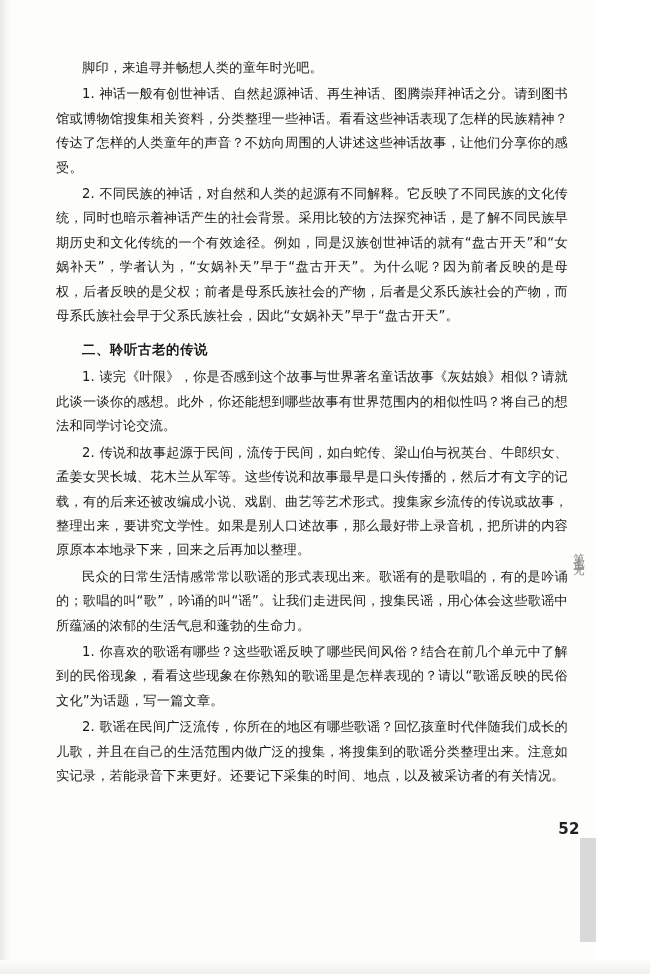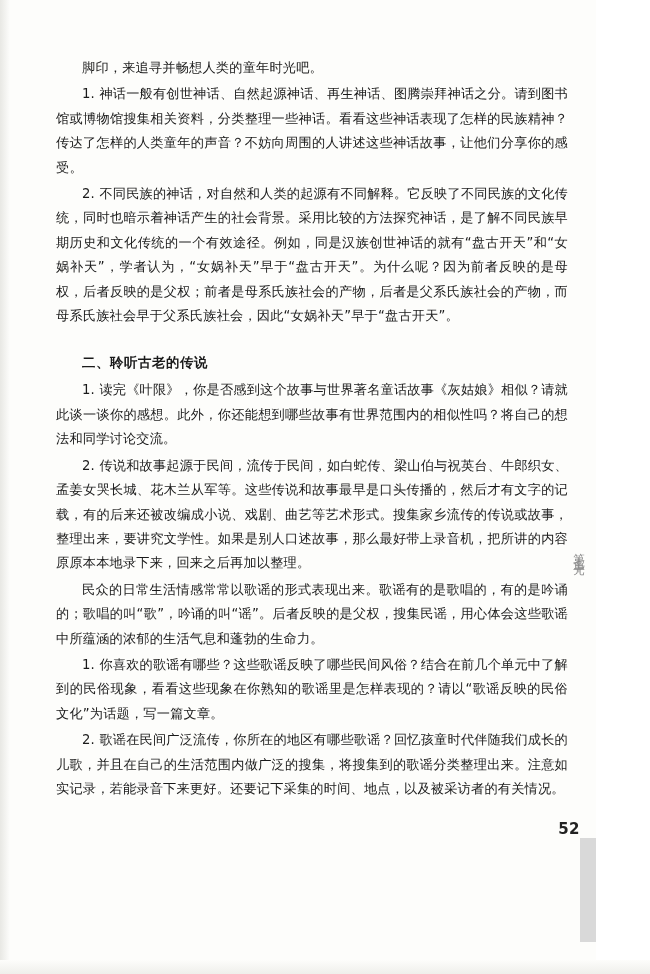--- a/index.html
+++ b/index.html
@@ -36,21 +36,21 @@
     text-align: justify;
     text-justify: inter-ideograph;
     letter-spacing: 0.2px;
   }
   p.indent {
     text-indent: 26px;
   }
   h2.section {
     font-size: 13.4px;
     font-weight: bold;
-    margin: 26px 0 6px 0;
+    margin: 13px 0 6px 0;
     text-indent: 26px;
     letter-spacing: 0.6px;
   }
 
   
   .side-tab {
     position: absolute;
     right: 6px;
     top: 492px;
     width: 22px;
@@ -112,21 +112,21 @@
   <div class="content">
 
     <p class="indent">脚印，来追寻并畅想人类的童年时光吧。</p>
     <p class="indent">1. 神话一般有创世神话、自然起源神话、再生神话、图腾崇拜神话之分。请到图书馆或博物馆搜集相关资料，分类整理一些神话。看看这些神话表现了怎样的民族精神？传达了怎样的人类童年的声音？不妨向周围的人讲述这些神话故事，让他们分享你的感受。</p>
     <p class="indent">2. 不同民族的神话，对自然和人类的起源有不同解释。它反映了不同民族的文化传统，同时也暗示着神话产生的社会背景。采用比较的方法探究神话，是了解不同民族早期历史和文化传统的一个有效途径。例如，同是汉族创世神话的就有“盘古开天”和“女娲补天”，学者认为，“女娲补天”早于“盘古开天”。为什么呢？因为前者反映的是母权，后者反映的是父权；前者是母系氏族社会的产物，后者是父系氏族社会的产物，而母系氏族社会早于父系氏族社会，因此“女娲补天”早于“盘古开天”。</p>
 
     <h2 class="section">二、聆听古老的传说</h2>
     <p class="indent">1. 读完《叶限》，你是否感到这个故事与世界著名童话故事《灰姑娘》相似？请就此谈一谈你的感想。此外，你还能想到哪些故事有世界范围内的相似性吗？将自己的想法和同学讨论交流。</p>
     <p class="indent">2. 传说和故事起源于民间，流传于民间，如白蛇传、梁山伯与祝英台、牛郎织女、孟姜女哭长城、花木兰从军等。这些传说和故事最早是口头传播的，然后才有文字的记载，有的后来还被改编成小说、戏剧、曲艺等艺术形式。搜集家乡流传的传说或故事，整理出来，要讲究文学性。如果是别人口述故事，那么最好带上录音机，把所讲的内容原原本本地录下来，回来之后再加以整理。</p>
 
-    <p class="indent">民众的日常生活情感常常以歌谣的形式表现出来。歌谣有的是歌唱的，有的是吟诵的；歌唱的叫“歌”，吟诵的叫“谣”。后者反映的是父权，搜集民谣，用心体会这些歌谣中所蕴涵的浓郁的生活气息和蓬勃的生命力。</p>
+    <p class="indent">民众的日常生活情感常常以歌谣的形式表现出来。歌谣有的是歌唱的，有的是吟诵的；歌唱的叫“歌”，吟诵的叫“谣”。让我们走进民间，搜集民谣，用心体会这些歌谣中所蕴涵的浓郁的生活气息和蓬勃的生命力。</p>
     <p class="indent">1. 你喜欢的歌谣有哪些？这些歌谣反映了哪些民间风俗？结合在前几个单元中了解到的民俗现象，看看这些现象在你熟知的歌谣里是怎样表现的？请以“歌谣反映的民俗文化”为话题，写一篇文章。</p>
     <p class="indent">2. 歌谣在民间广泛流传，你所在的地区有哪些歌谣？回忆孩童时代伴随我们成长的儿歌，并且在自己的生活范围内做广泛的搜集，将搜集到的歌谣分类整理出来。注意如实记录，若能录音下来更好。还要记下采集的时间、地点，以及被采访者的有关情况。</p>
 
   </div>
 
   <div class="side-tab">
     <span class="vtext">第七单元</span>
   </div>
 
   <div class="page-number">52</div>

